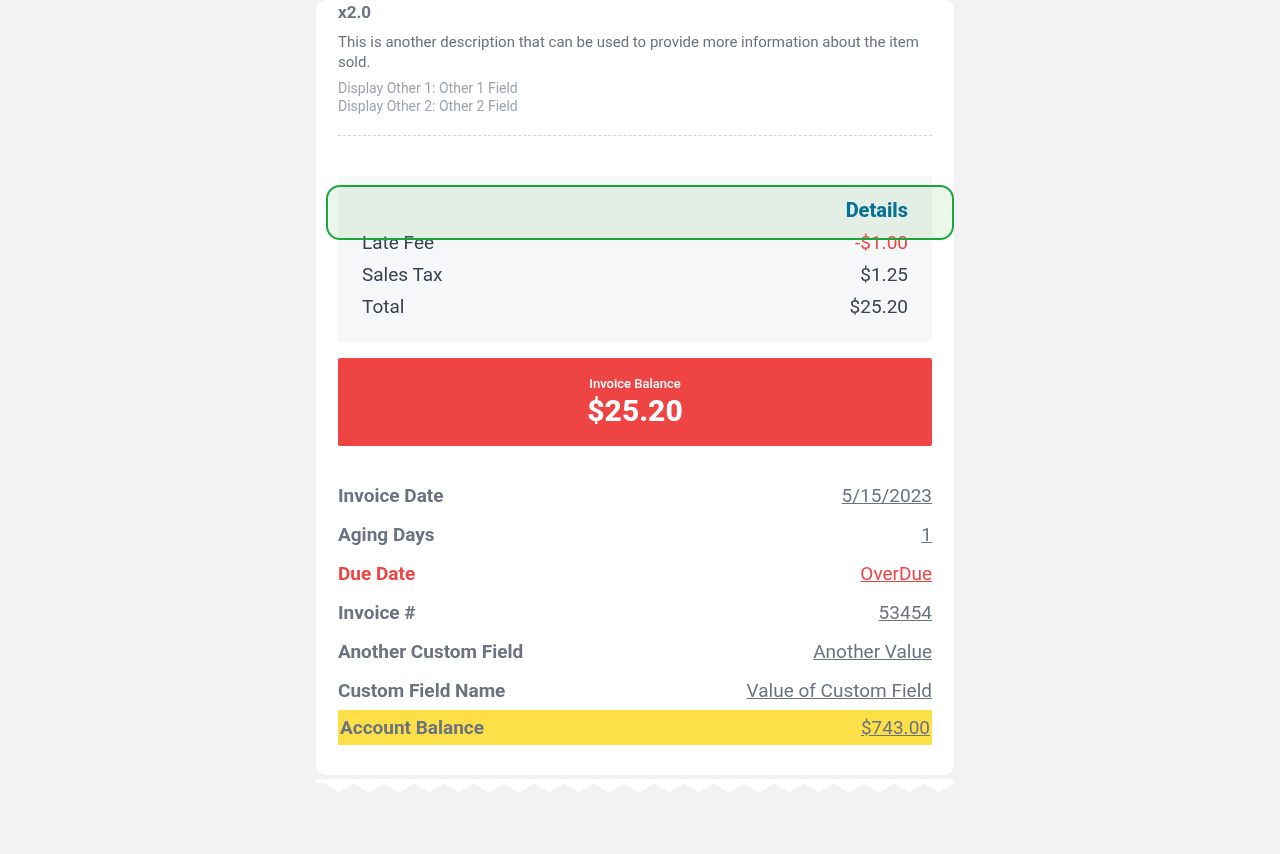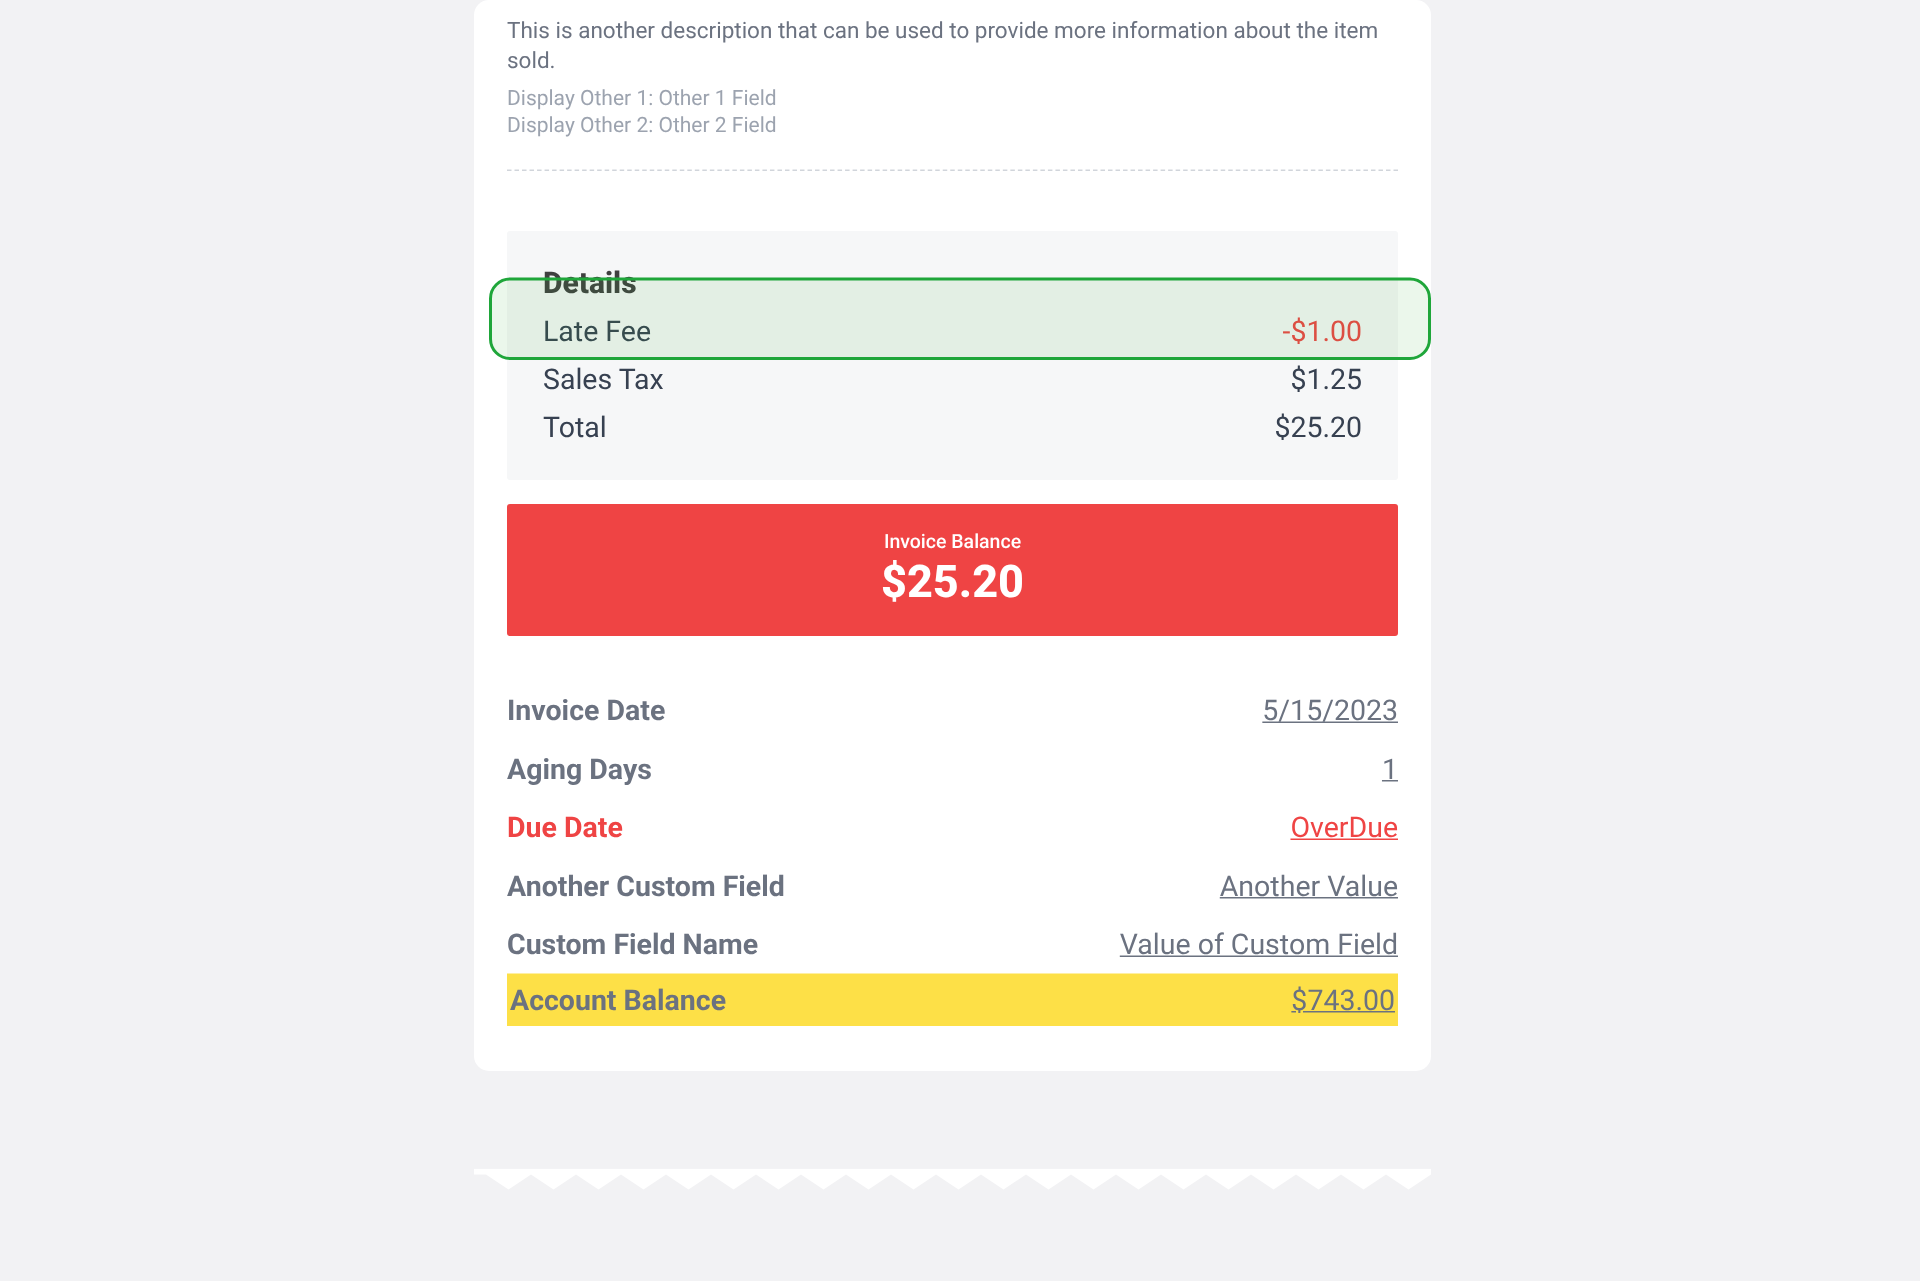--- a/index.html
+++ b/index.html
@@ -57,21 +57,22 @@
   .details-box {
     background: #f6f7f8;
     margin: 40px 22px 0 22px;
     padding: 22px 24px 24px 24px;
     border-radius: 2px;
   }
 
   .details-title {
     font-weight: 800;
     font-size: 20px;
-    color: #404040;
+    color: #0369a1;
+    text-align: right;
   }
 
   .row {
     display: flex;
     justify-content: space-between;
     align-items: center;
     font-size: 19px;
     color: #374151;
     margin-top: 9px;
   }
@@ -147,20 +148,21 @@
     pointer-events: none;
   }
   .tear svg { display: block; }
 </style>
 </head>
 <body>
 
 <div class="receipt">
 
   <div class="top-block">
+    <div class="qty">x2.0</div>
     <div class="desc">This is another description that can be used to provide more information about the item sold.</div>
     <div class="other">
       <div>Display Other 1: Other 1 Field</div>
       <div>Display Other 2: Other 2 Field</div>
     </div>
     <hr class="dashed">
   </div>
 
   <div class="details-box">
     <div class="details-title">Details</div>
@@ -191,20 +193,24 @@
       <span class="k">Invoice Date</span>
       <span class="v">5/15/2023</span>
     </div>
     <div class="mrow">
       <span class="k">Aging Days</span>
       <span class="v">1</span>
     </div>
     <div class="mrow red">
       <span class="k">Due Date</span>
       <span class="v">OverDue</span>
+    </div>
+    <div class="mrow">
+      <span class="k">Invoice #</span>
+      <span class="v">53454</span>
     </div>
     <div class="mrow">
       <span class="k">Another Custom Field</span>
       <span class="v">Another Value</span>
     </div>
     <div class="mrow">
       <span class="k">Custom Field Name</span>
       <span class="v">Value of Custom Field</span>
     </div>
     <div class="mrow hl">

